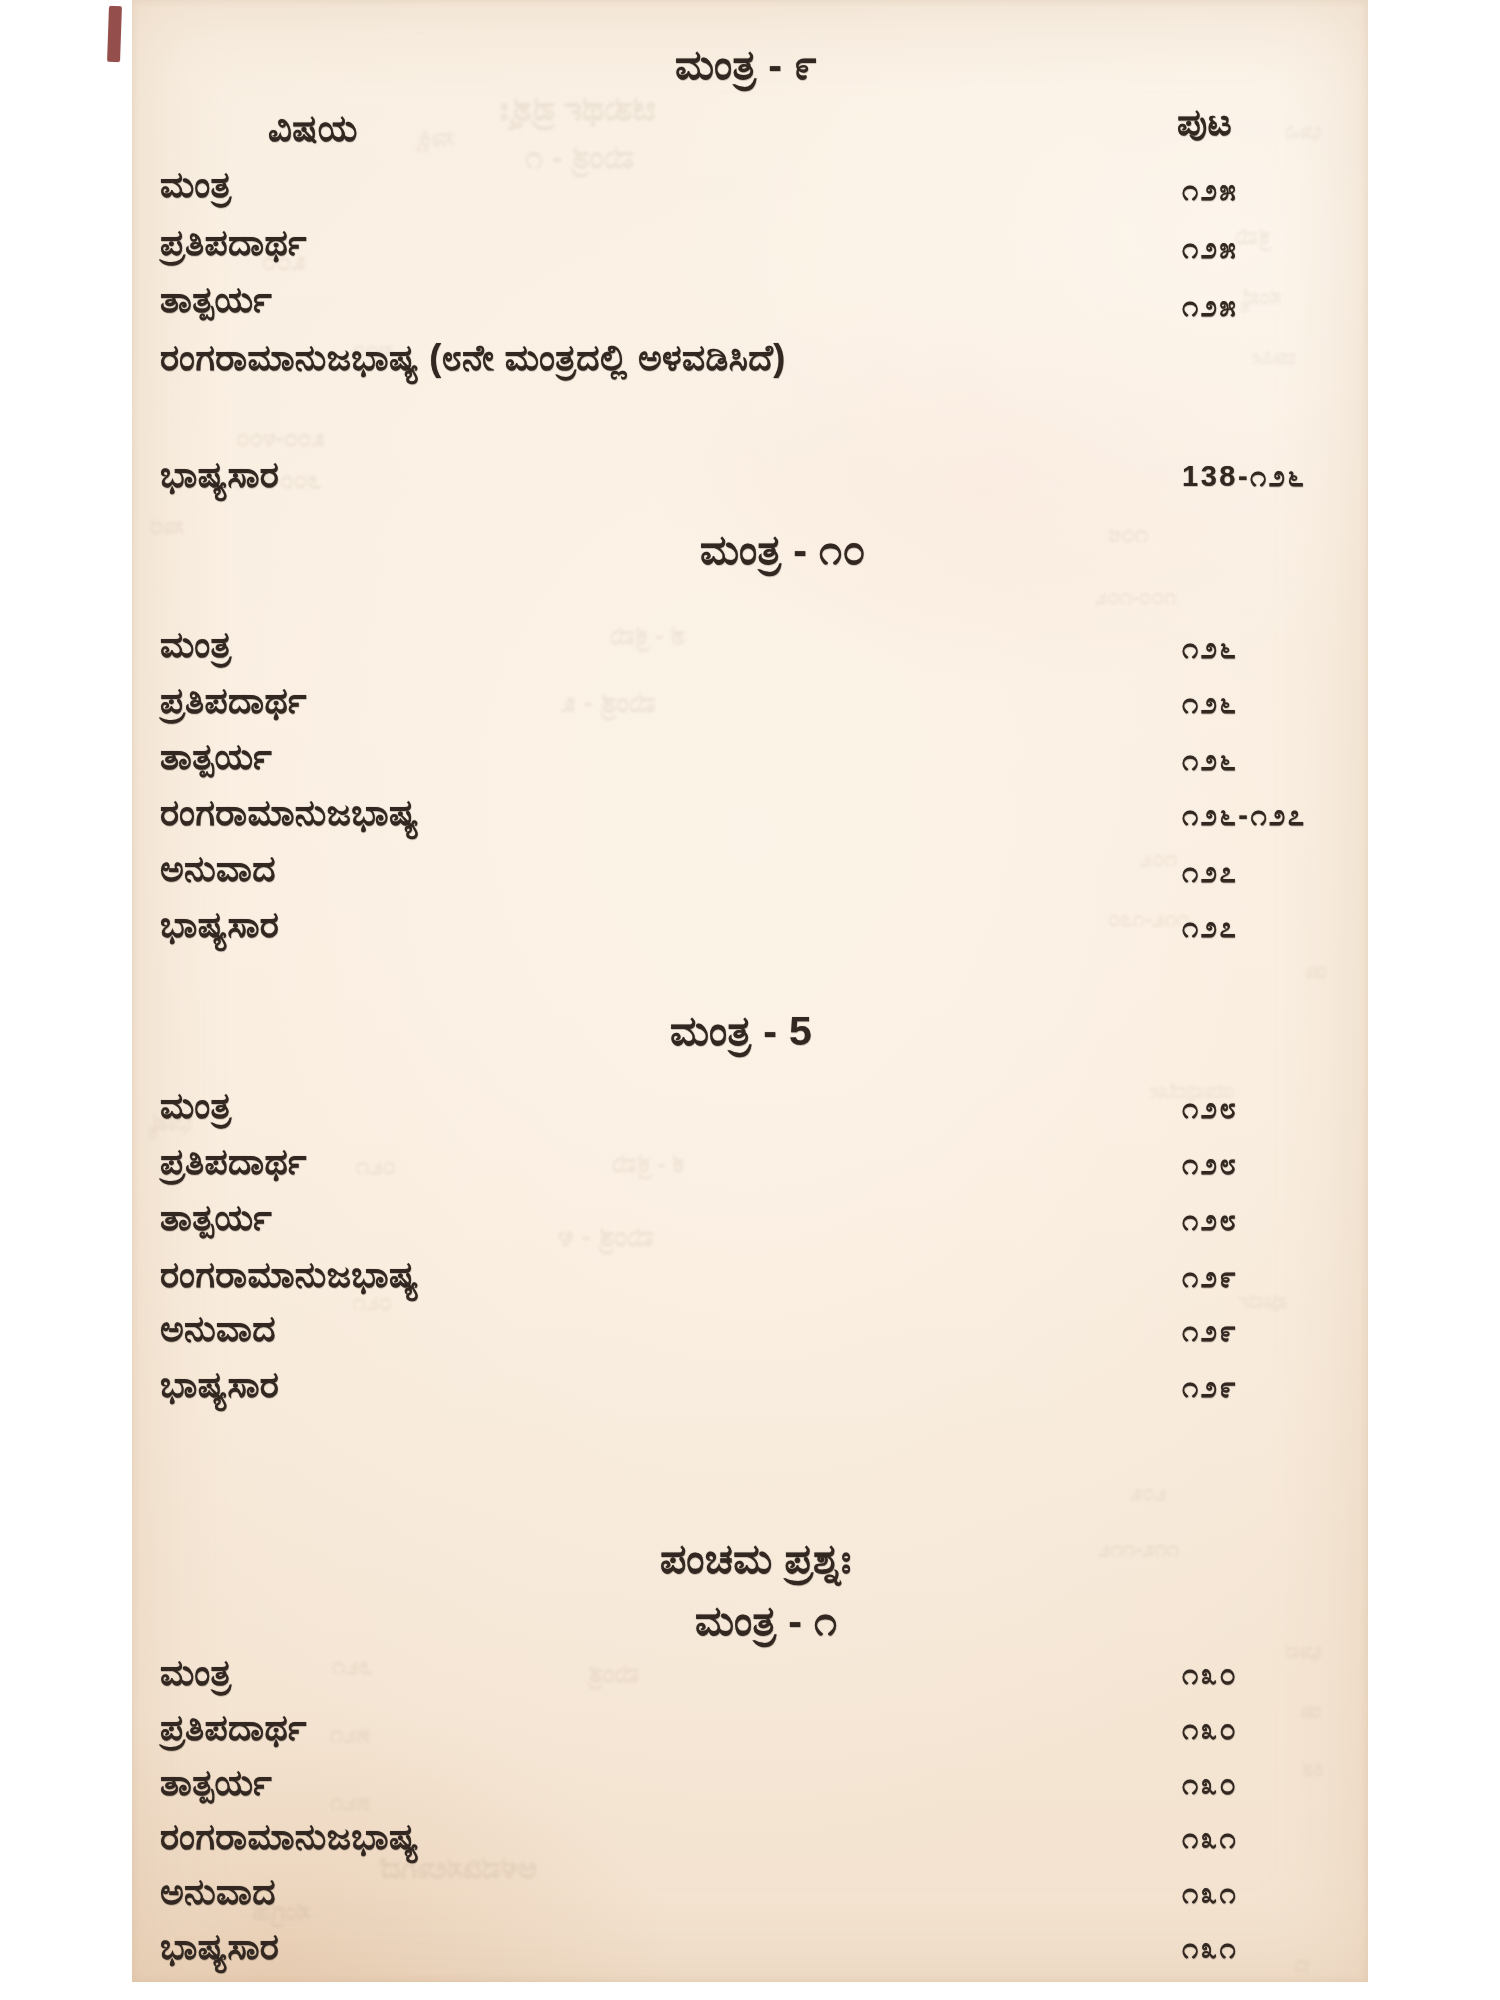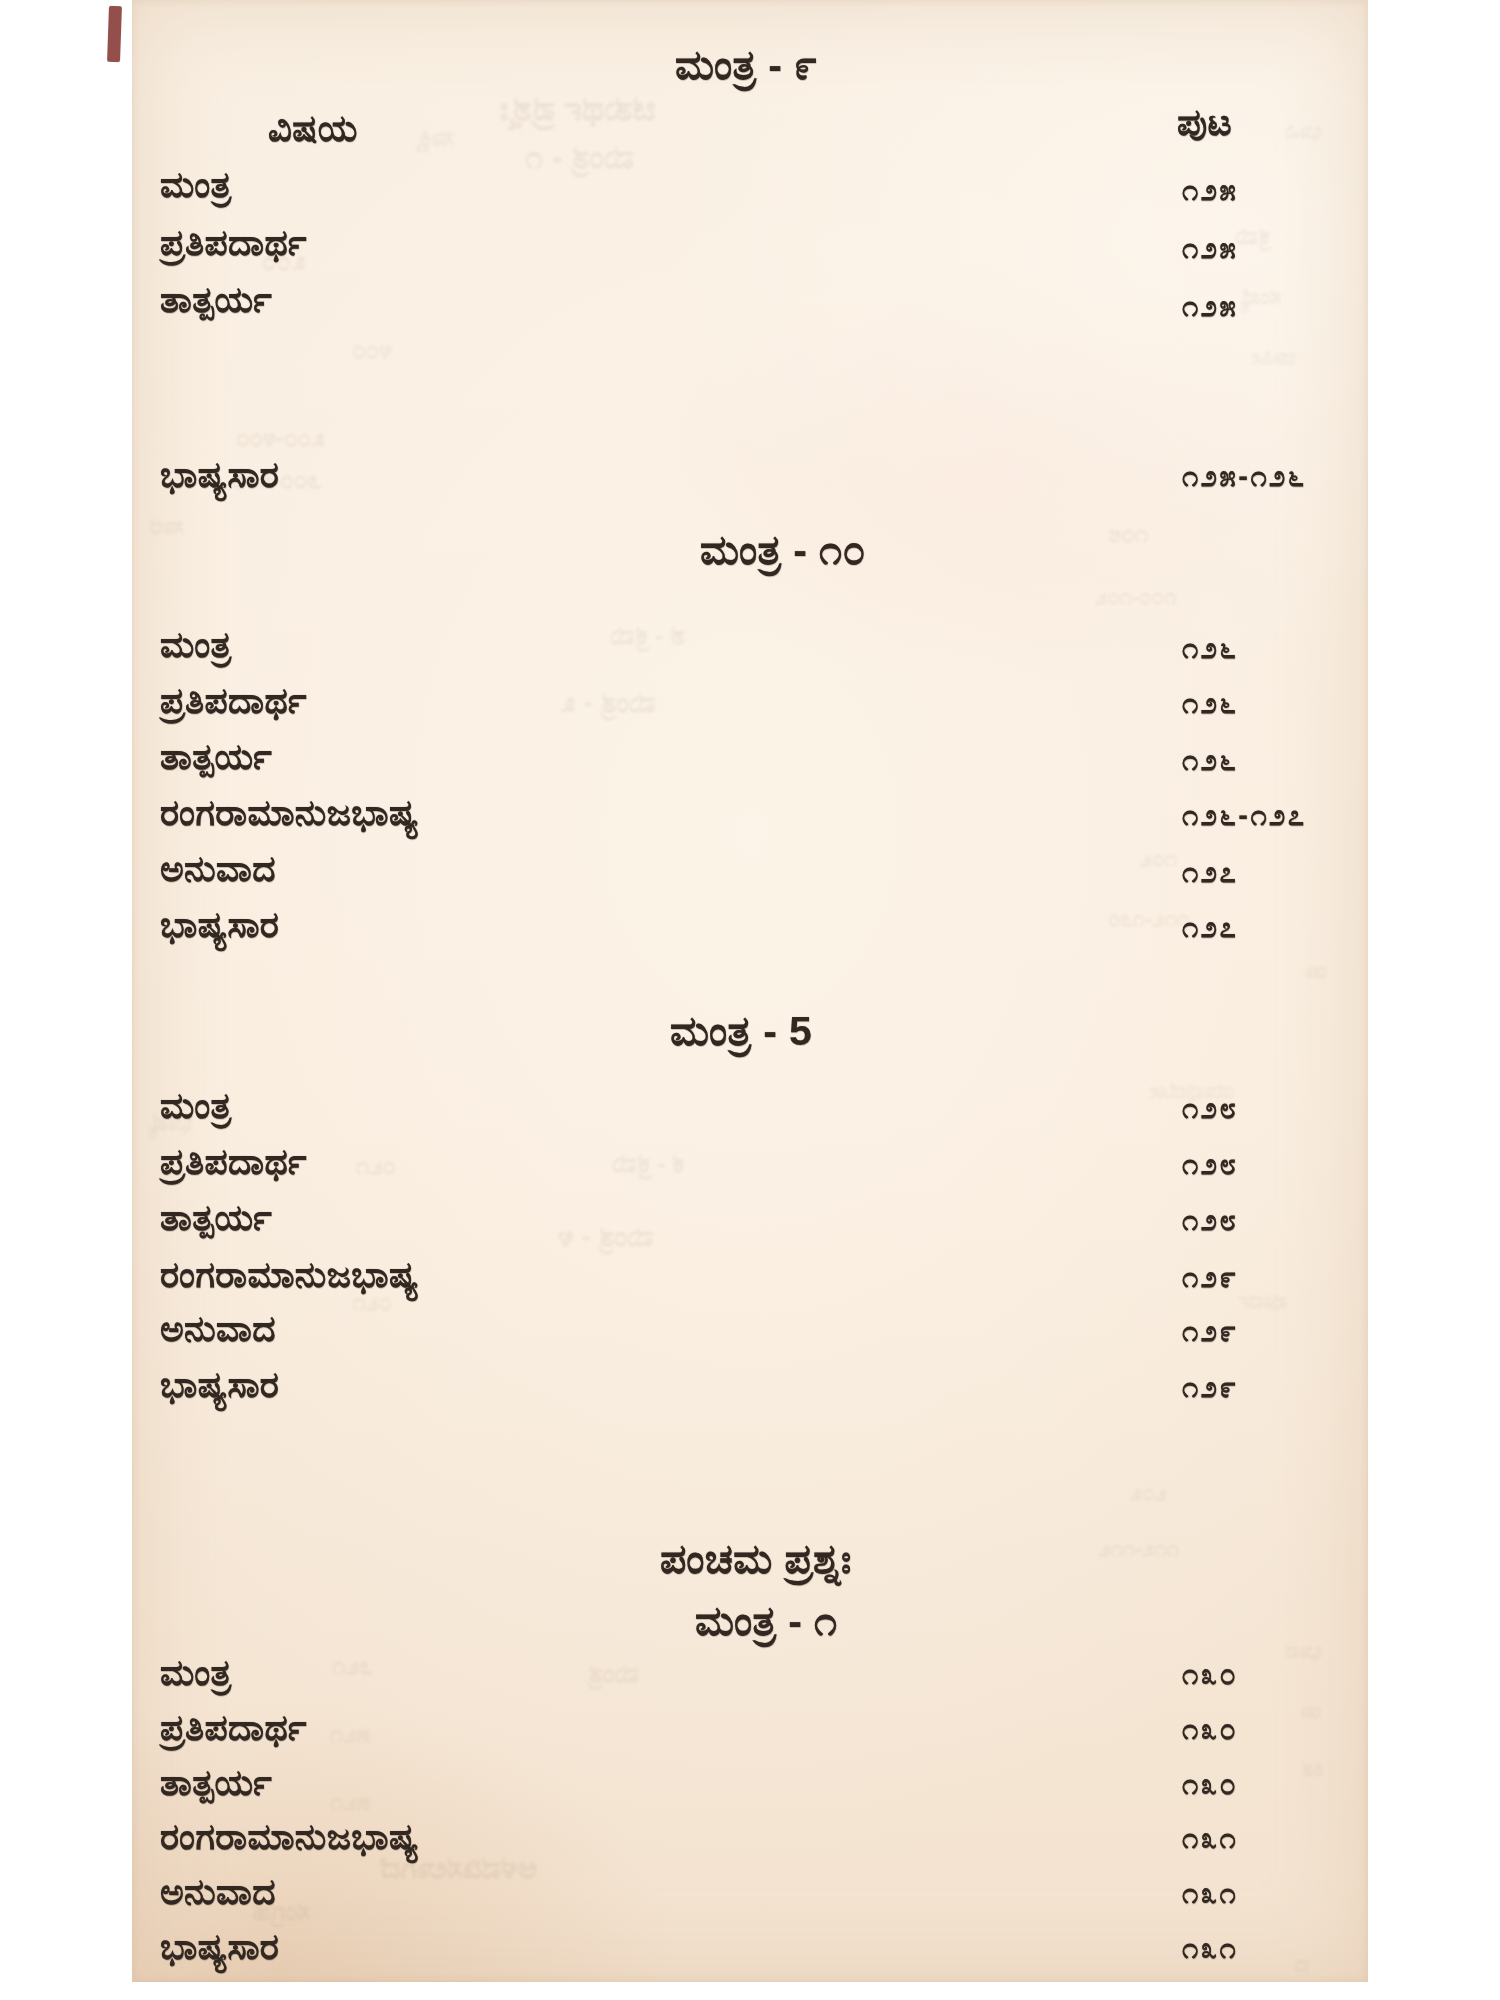--- a/index.html
+++ b/index.html
@@ -94,22 +94,23 @@
   <div class="txt heading" style="left:675px;top:40px">ಮಂತ್ರ - ೯</div>
   <div class="txt colhead" style="left:268px;top:106px">ವಿಷಯ</div>
   <div class="txt colhead" style="left:1177px;top:100px">ಪುಟ</div>
 
   <div class="txt lbl" style="left:160px;top:162px">ಮಂತ್ರ</div>
   <div class="txt num" style="left:1182px;top:172px">೧೨೫</div>
   <div class="txt lbl" style="left:160px;top:220px">ಪ್ರತಿಪದಾರ್ಥ</div>
   <div class="txt num" style="left:1182px;top:230px">೧೨೫</div>
   <div class="txt lbl" style="left:160px;top:277px">ತಾತ್ಪರ್ಯ</div>
   <div class="txt num" style="left:1182px;top:288px">೧೨೫</div>
+  <div class="txt lbl" style="left:160px;top:335px">ರಂಗರಾಮಾನುಜಭಾಷ್ಯ (೮ನೇ ಮಂತ್ರದಲ್ಲಿ ಅಳವಡಿಸಿದೆ)</div>
   <div class="txt lbl" style="left:160px;top:452px">ಭಾಷ್ಯಸಾರ</div>
-  <div class="txt num" style="left:1182px;top:458px">೧೨೫-೧೨೬</div>
+  <div class="txt num" style="left:1182px;top:458px">138-೧೨೬</div>
 
   <div class="txt heading" style="left:700px;top:525px">ಮಂತ್ರ - ೧೦</div>
 
   <div class="txt lbl" style="left:160px;top:622px">ಮಂತ್ರ</div>
   <div class="txt num" style="left:1182px;top:630px">೧೨೬</div>
   <div class="txt lbl" style="left:160px;top:678px">ಪ್ರತಿಪದಾರ್ಥ</div>
   <div class="txt num" style="left:1182px;top:685px">೧೨೬</div>
   <div class="txt lbl" style="left:160px;top:734px">ತಾತ್ಪರ್ಯ</div>
   <div class="txt num" style="left:1182px;top:742px">೧೨೬</div>
   <div class="txt lbl" style="left:160px;top:790px">ರಂಗರಾಮಾನುಜಭಾಷ್ಯ</div>

